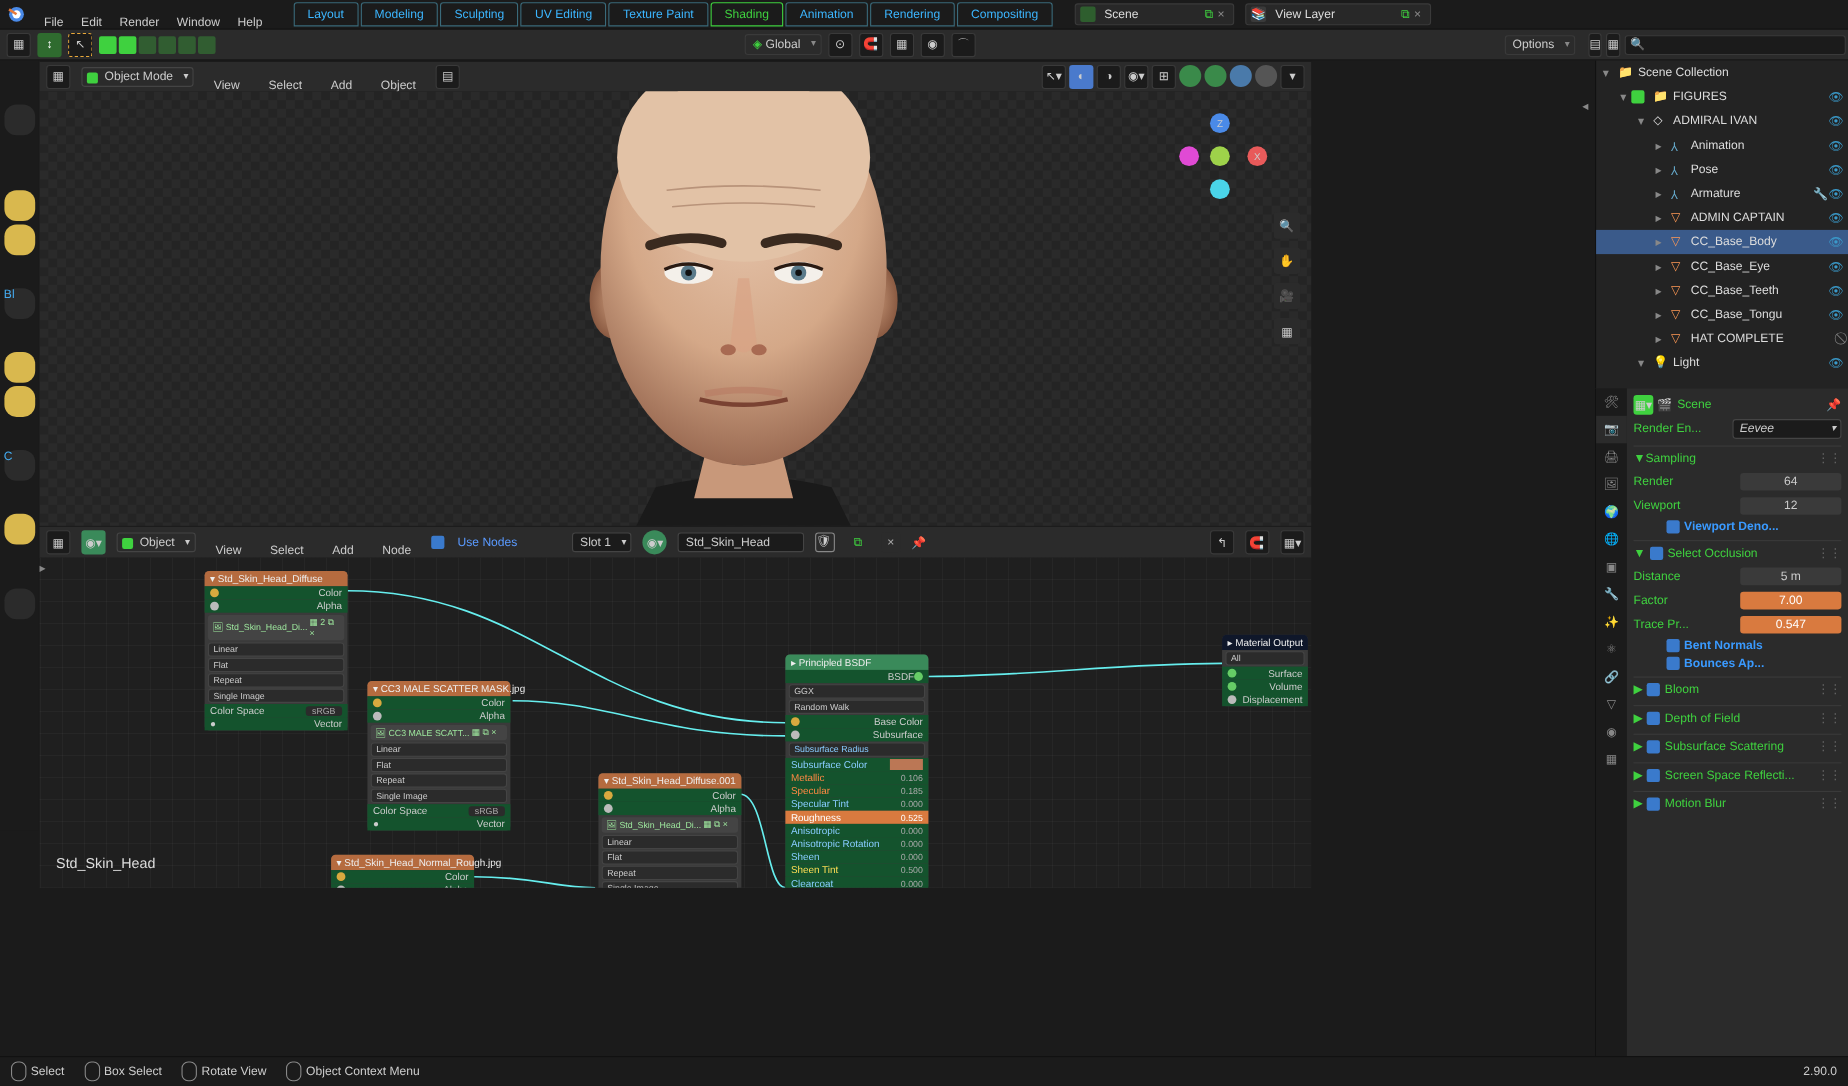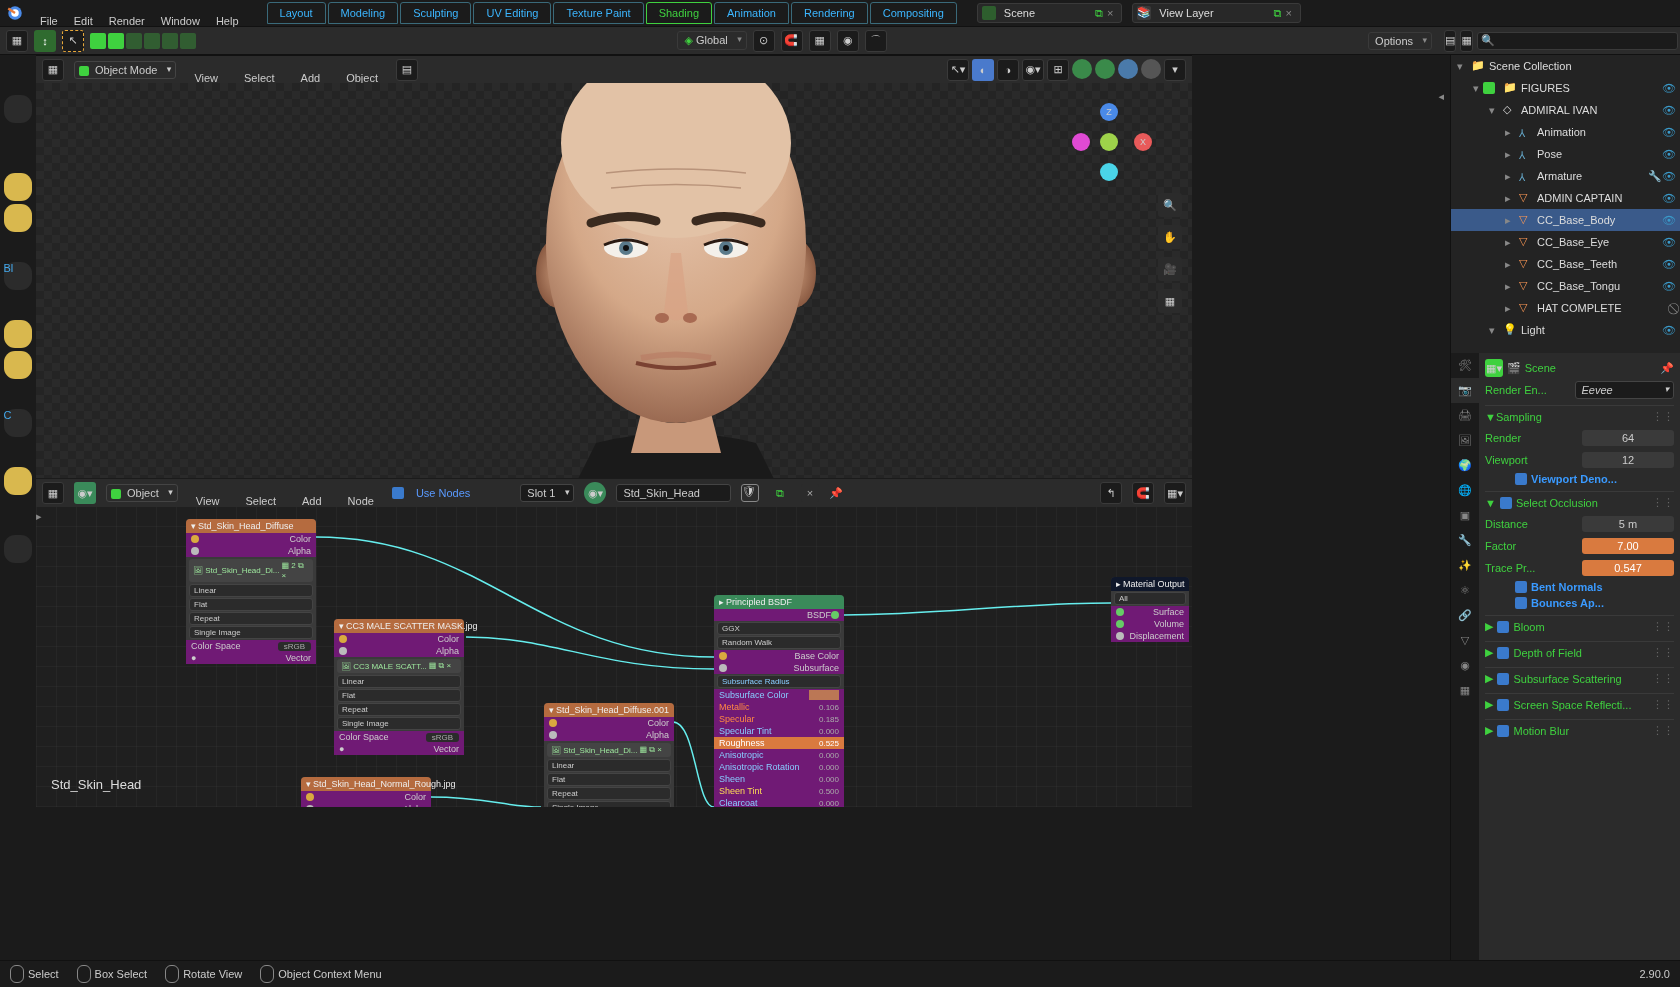--- a/index.html
+++ b/index.html
@@ -72,21 +72,21 @@
  repeating-linear-gradient(0deg,#242424 0 1px,transparent 1px 20px),
  repeating-linear-gradient(90deg,#242424 0 1px,transparent 1px 20px);
  background-blend-mode:normal; overflow:hidden; }
 .nodecanvas:before { content:""; position:absolute; inset:0; background:
  repeating-linear-gradient(0deg,rgba(255,255,255,.03) 0 1px,transparent 1px 20px),
  repeating-linear-gradient(90deg,rgba(255,255,255,.03) 0 1px,transparent 1px 20px); }
 .node { position:absolute; background:#3a3a3a; border-radius:4px; font-size:9px; }
 .node .nh { background:#b56b3f; padding:2px 5px; border-radius:4px 4px 0 0; white-space:nowrap; color:#eee; font-size:9px; }
 .node .nh.green { background:#3a8a5a; }
 .node .nh.red { background:#0f172a; }
-.node .row { padding:1px 5px; display:flex; justify-content:space-between; align-items:center; background:#701a75; }
+.node .row { padding:1px 5px; display:flex; justify-content:space-between; align-items:center; background:#14532d; }
 .node .row.field { background:#2b2b2b; border:1px solid #444; border-radius:3px; margin:1px 3px; padding:1px 4px; font-size:8px; }
 .node .row .val { color:#aaa; font-size:8px; }
 .node .row.orange { color:#ff8844; }
 .node .row.yellow { color:#ffdd55; }
 .node .sock { width:8px; height:8px; border-radius:50%; background:#bbb; display:inline-block; }
 .node .sock.y { background:#d9a93f; }
 .node .img-chip { background:#444; margin:2px 3px; padding:2px 4px; border-radius:3px; font-size:8px; color:#9ee89e; display:flex; align-items:center; gap:2px; }
 .mat-label { position:absolute; left:15px; bottom:15px; color:#ddd; font-size:13px; }
 
 

